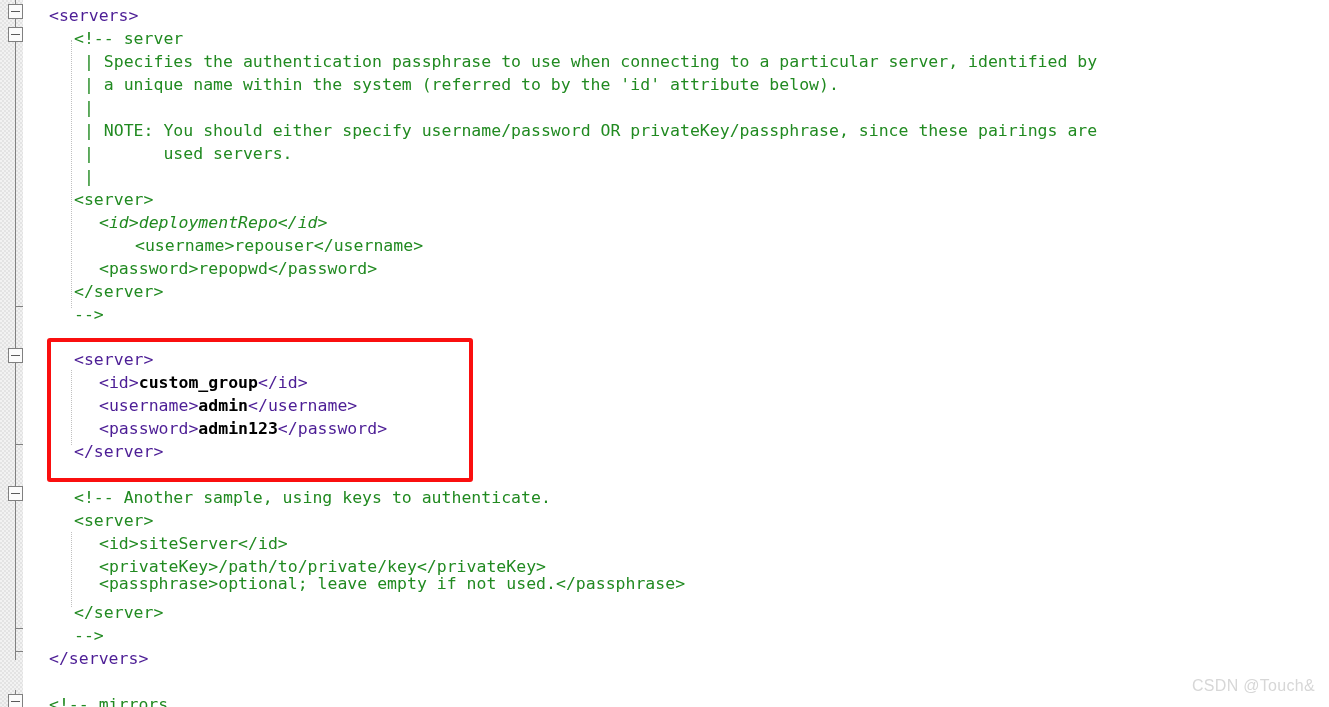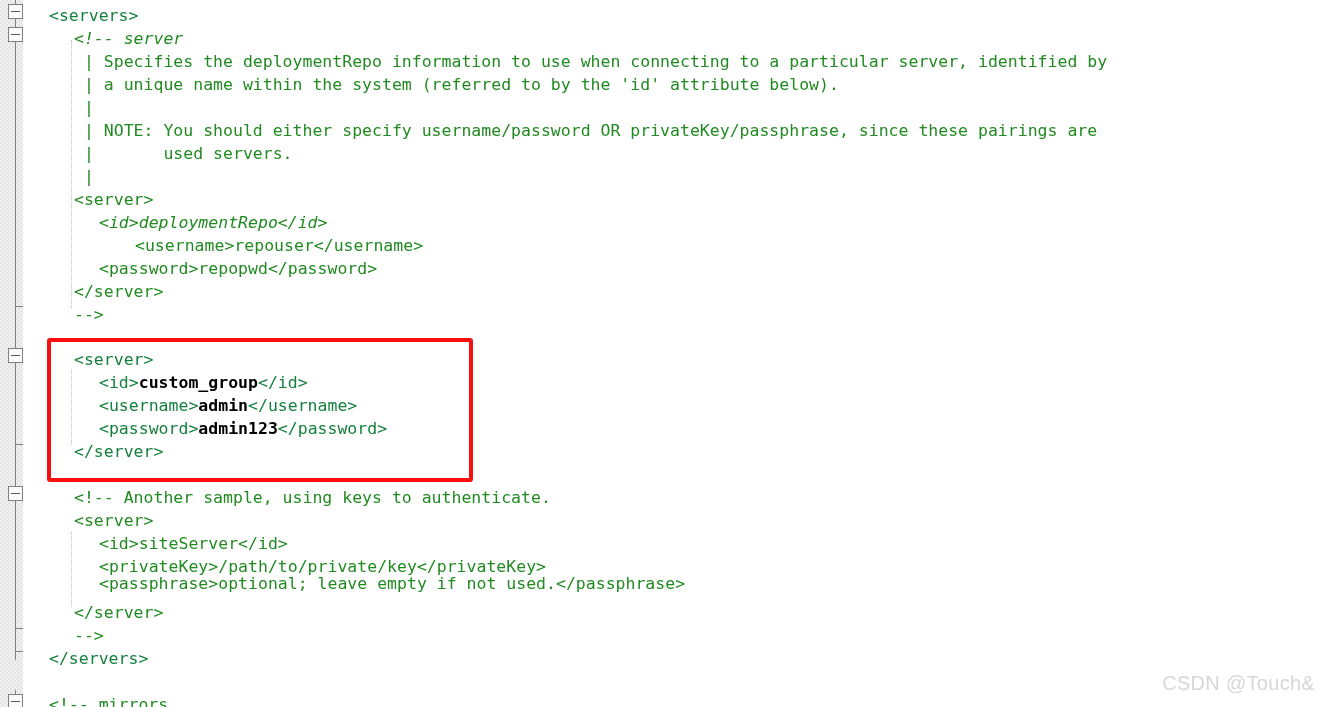--- a/index.html
+++ b/index.html
@@ -90,21 +90,21 @@
   }
   .line {
     position: absolute;
     left: 0;
     height: 23px;
     line-height: 23px;
     font-size: 16.5px;
     white-space: pre;
     letter-spacing: 0px;
   }
-  .tag      { color: #15803d; }
+  .tag      { color: #4c1d95; }
   .comment  { color: #218a21; }
   .val      { color: #000000; font-weight: bold; }
 
   
   .indent-guide {
     position: absolute;
     width: 1px;
     border-left: 1px dotted #c0c0c0;
   }
 
@@ -120,21 +120,21 @@
     border-radius: 3px;
     pointer-events: none;
   }
 
   
   #watermark {
     position: absolute;
     right: 14px;
     bottom: 12px;
     font-family: "Liberation Sans", sans-serif;
-    font-size: 20px;
+    font-size: 16px;
     color: #d7d7d7;
     letter-spacing: 0.3px;
     white-space: nowrap;
   }
 </style>
 </head>
 <body>
 
 <div id="editor">
 
@@ -157,22 +157,22 @@
     </div>
 
   <div id="code">
     <div id="indent-guides">
         <div class="indent-guide" style="left: 22px; top: 40px; height: 268px;"></div>
         <div class="indent-guide" style="left: 22px; top: 370px; height: 75px;"></div>
         <div class="indent-guide" style="left: 22px; top: 532px; height: 75px;"></div>
       </div>
     <div id="code-lines">
         <div class="line" style="top: 4px; left: 0px;"><span class="tag">&lt;servers&gt;</span></div>
-        <div class="line" style="top: 27px; left: 25px; font-style: italic;"><span class="comment">&lt;!-- server</span></div>
-        <div class="line" style="top: 50px; left: 25px;"><span class="comment"> | Specifies the deploymentRepo information to use when connecting to a particular server, identified by</span></div>
+        <div class="line" style="top: 27px; left: 25px;"><span class="comment">&lt;!-- server</span></div>
+        <div class="line" style="top: 50px; left: 25px;"><span class="comment"> | Specifies the authentication passphrase to use when connecting to a particular server, identified by</span></div>
         <div class="line" style="top: 73px; left: 25px;"><span class="comment"> | a unique name within the system (referred to by the 'id' attribute below).</span></div>
         <div class="line" style="top: 96px; left: 25px;"><span class="comment"> |</span></div>
         <div class="line" style="top: 119px; left: 25px;"><span class="comment"> | NOTE: You should either specify username/password OR privateKey/passphrase, since these pairings are</span></div>
         <div class="line" style="top: 142px; left: 25px;"><span class="comment"> |       used servers.</span></div>
         <div class="line" style="top: 165px; left: 25px;"><span class="comment"> |</span></div>
         <div class="line" style="top: 188px; left: 25px;"><span class="comment">&lt;server&gt;</span></div>
         <div class="line" style="top: 211px; left: 50px; font-style: italic;"><span class="comment">&lt;id&gt;deploymentRepo&lt;/id&gt;</span></div>
         <div class="line" style="top: 234px; left: 50px; margin-left: 36px;"><span class="comment">&lt;username&gt;repouser&lt;/username&gt;</span></div>
         <div class="line" style="top: 257px; left: 50px;"><span class="comment">&lt;password&gt;repopwd&lt;/password&gt;</span></div>
         <div class="line" style="top: 280px; left: 25px;"><span class="comment">&lt;/server&gt;</span></div>

